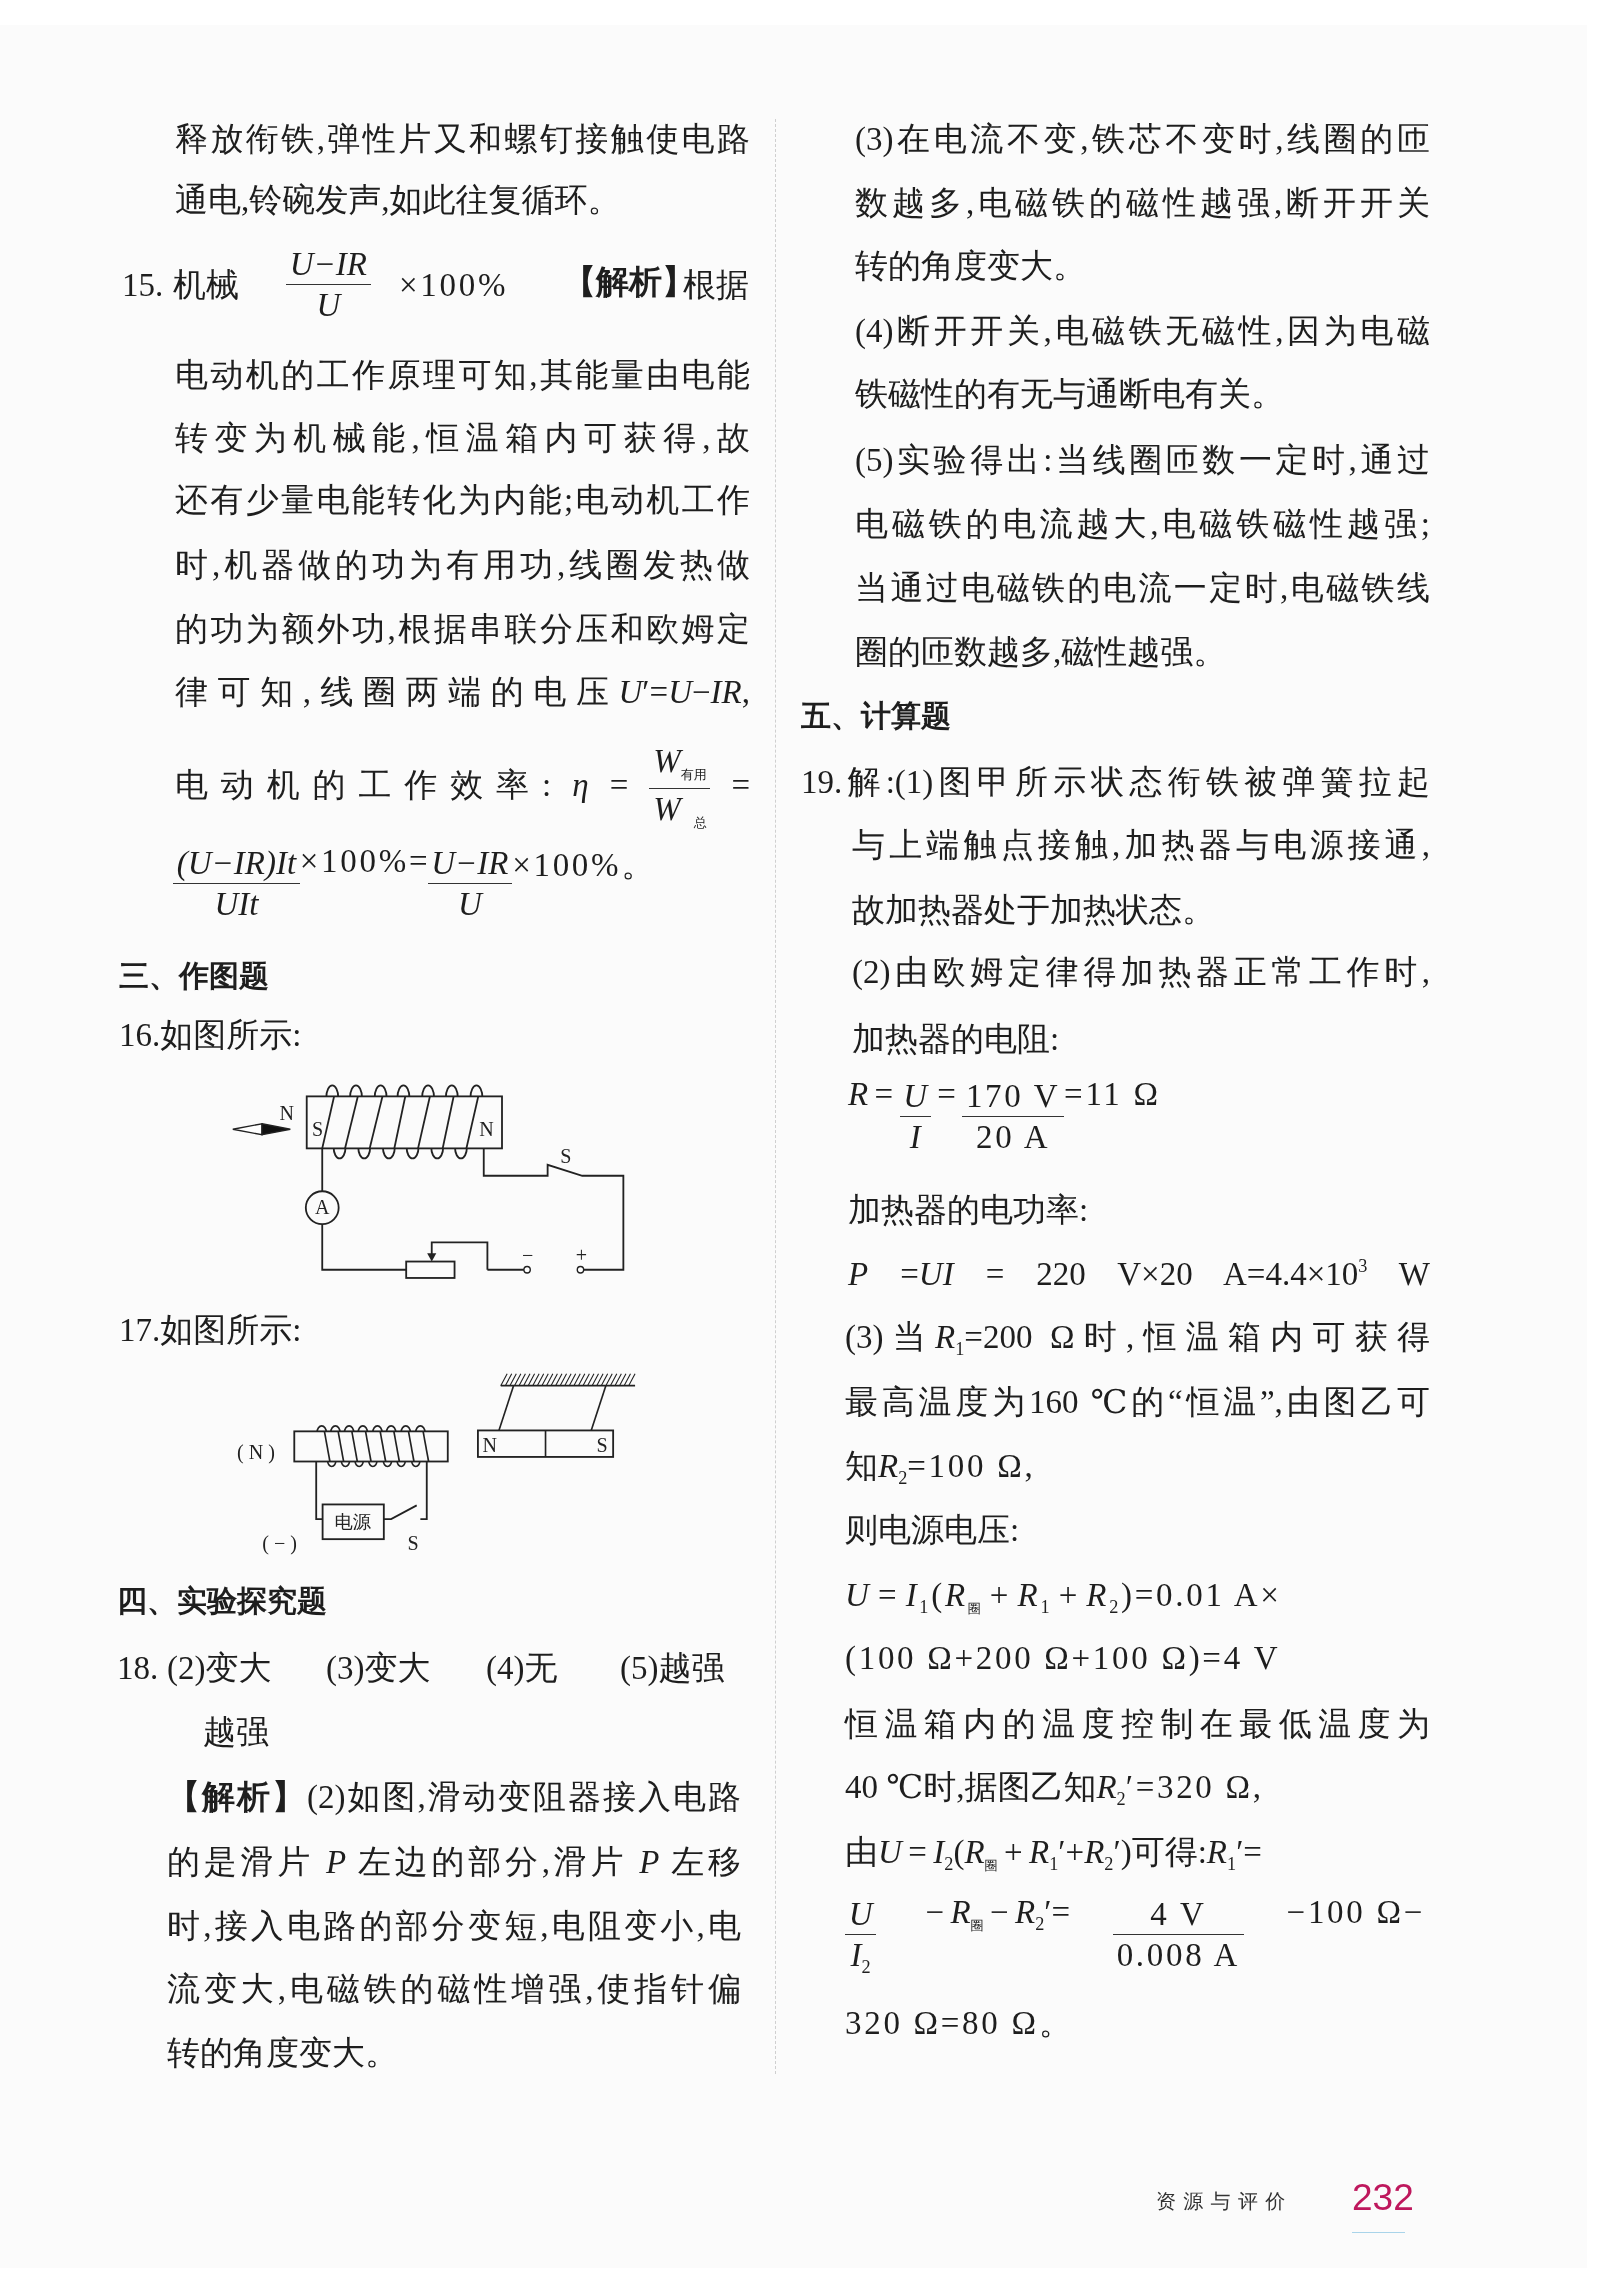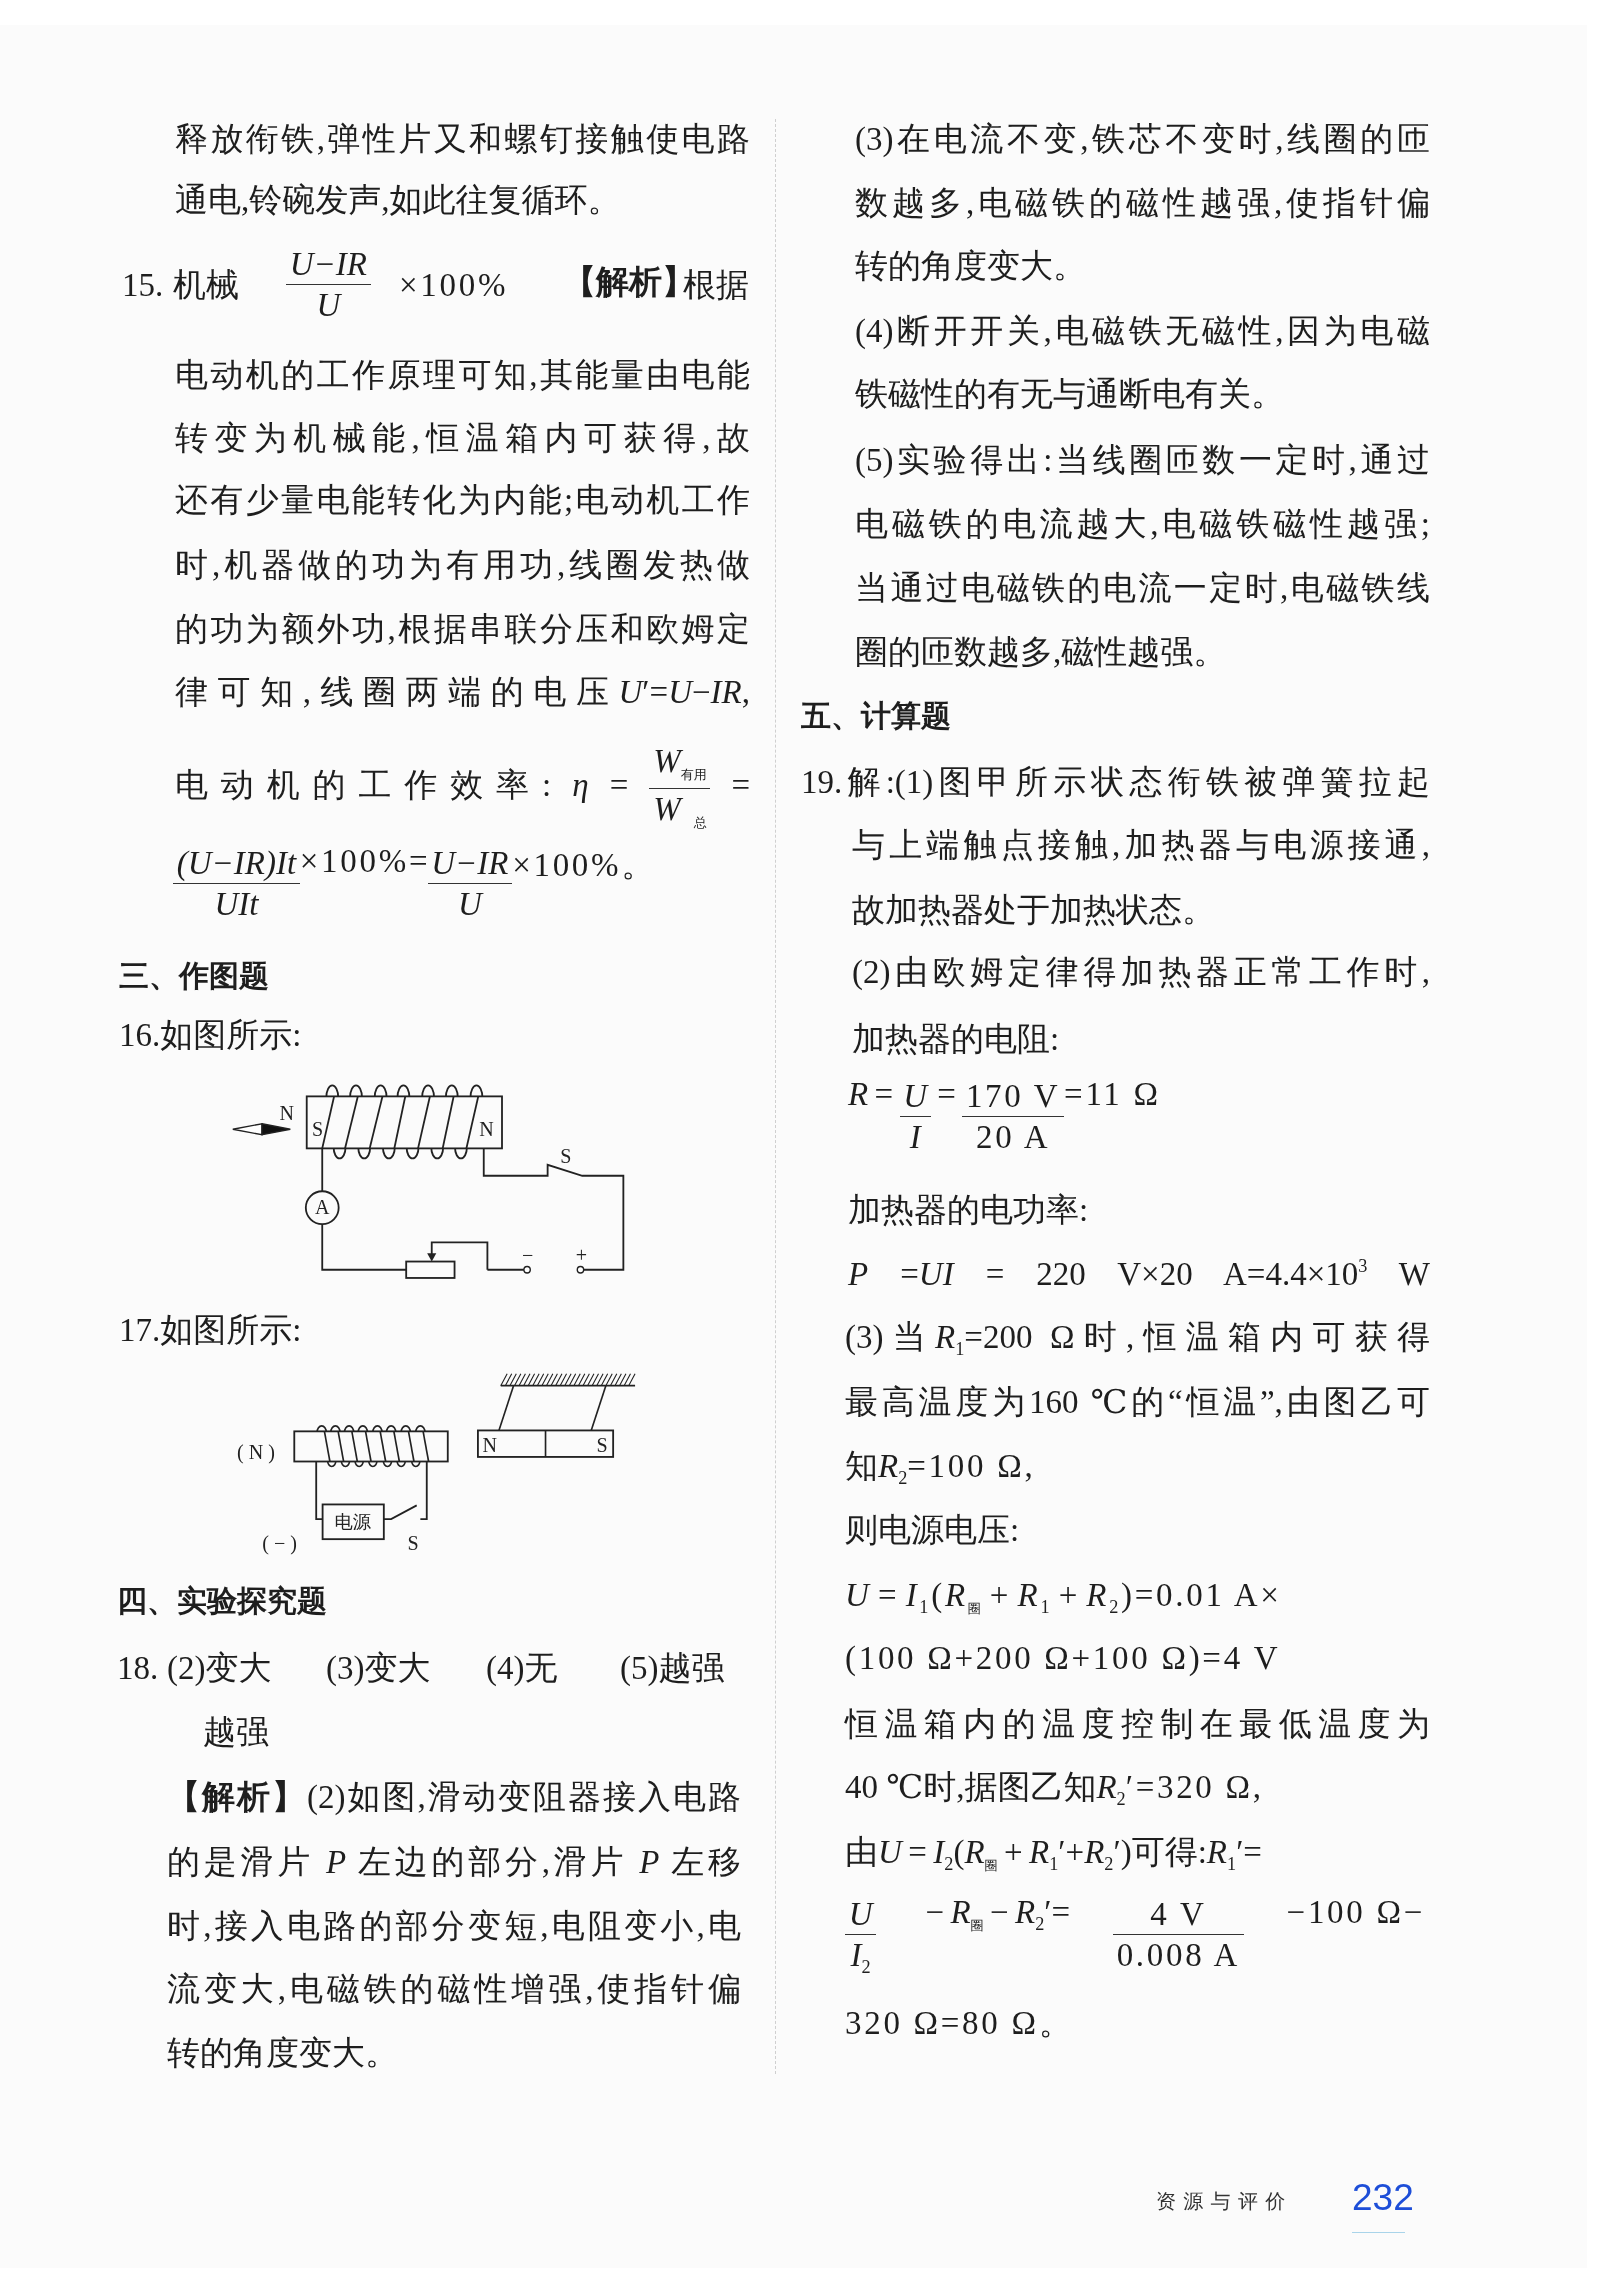--- a/index.html
+++ b/index.html
@@ -29,21 +29,21 @@
       font-size: 33px; white-space: nowrap;
     }
     .frac { display: inline-flex; flex-direction: column; align-items: stretch; vertical-align: middle; font-size: 33px; }
     .frac.abs { position: absolute; display: flex; }
     .frac .n { line-height: 40px; text-align: center; padding: 0 3.7px; }
     .frac .d { line-height: 40px; text-align: center; padding: 0 3.7px; border-top: 1.8px solid #333; }
     .tall { height: 91px; line-height: 91px; }
     .lbl { font-family: "Liberation Serif", "DejaVu Serif", serif; font-size: 22px; text-anchor: middle; fill: #222; }
     .lbl-cn { font-size: 20px; text-anchor: middle; fill: #222; }
     .footer-title { font-size: 20px; letter-spacing: 7.3px; line-height: 25.6px; color: #333; }
-    .page-num { font-family: "Liberation Sans", "DejaVu Sans", sans-serif; font-size: 37px; line-height: 44px; color: #1d4ed8; }
+    .page-num { font-family: "Liberation Sans", "DejaVu Sans", sans-serif; font-size: 37px; line-height: 44px; color: #be185d; }
     .page-rule { position: absolute; left: 1352px; top: 2232px; width: 53px; height: 0.9px; background: #a9d4ea; }
   </style>
 </head>
 <body>
 
 <div class="page"></div>
 <div class="divider"></div>
 
 <div class="ln j" style="left:175px;top:117px;width:575px">释放衔铁,弹性片又和螺钉接触使电路</div>
 <div class="ln" style="left:175px;top:178px">通电,铃碗发声,如此往复循环。</div>
@@ -207,21 +207,21 @@
 <span class="ln" style="left:620px;top:1646px">(5)越强</span>
 <span class="ln" style="left:203px;top:1710px">越强</span>
 
 <div class="ln j" style="left:167px;top:1775px;width:574px"><span class="b">【解析】</span><span>(2)如图,滑动变阻器接入电路</span></div>
 <div class="ln j" style="left:167px;top:1840px;width:574px"><span>的是滑片 </span><span class="i">P</span><span> 左边的部分,滑片 </span><span class="i">P</span><span> 左移</span></div>
 <div class="ln j" style="left:167px;top:1904px;width:574px">时,接入电路的部分变短,电阻变小,电</div>
 <div class="ln j" style="left:167px;top:1967px;width:574px">流变大,电磁铁的磁性增强,使指针偏</div>
 <div class="ln" style="left:167px;top:2031px">转的角度变大。</div>
 
 <div class="ln j" style="left:855px;top:117px;width:575px">(3)在电流不变,铁芯不变时,线圈的匝</div>
-<div class="ln j" style="left:855px;top:181px;width:575px">数越多,电磁铁的磁性越强,使指针偏</div>
+<div class="ln j" style="left:855px;top:181px;width:575px">数越多,电磁铁的磁性越强,断开开关</div>
 <div class="ln" style="left:855px;top:244px">转的角度变大。</div>
 <div class="ln j" style="left:855px;top:309px;width:575px">(4)断开开关,电磁铁无磁性,因为电磁</div>
 <div class="ln" style="left:855px;top:372px">铁磁性的有无与通断电有关。</div>
 <div class="ln j" style="left:855px;top:438px;width:575px">(5)实验得出:当线圈匝数一定时,通过</div>
 <div class="ln j" style="left:855px;top:502px;width:575px">电磁铁的电流越大,电磁铁磁性越强;</div>
 <div class="ln j" style="left:855px;top:566px;width:575px">当通过电磁铁的电流一定时,电磁铁线</div>
 <div class="ln" style="left:855px;top:630px">圈的匝数越多,磁性越强。</div>
 
 <div class="ln h" style="left:801px;top:694px">五、计算题</div>
 

